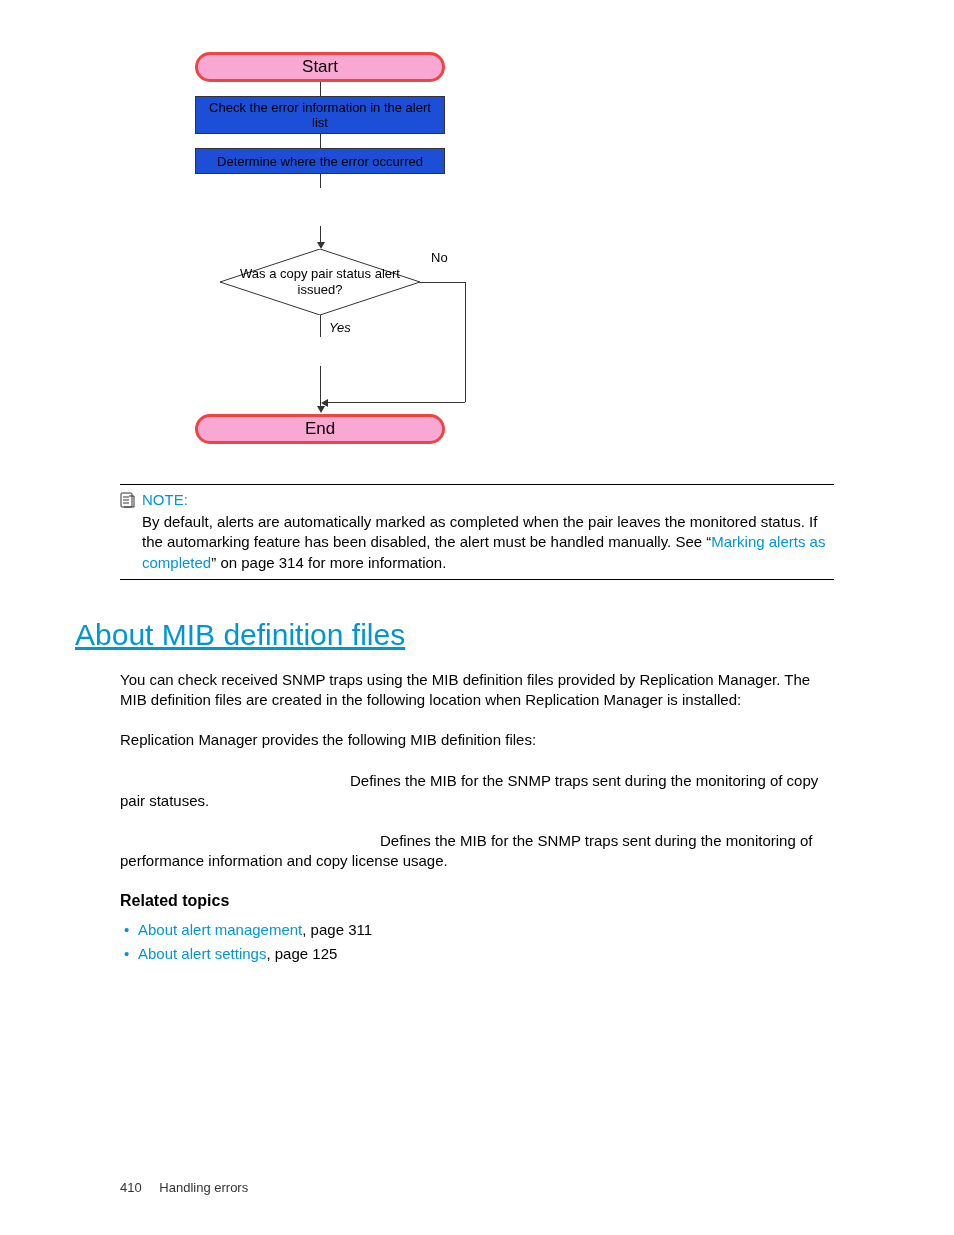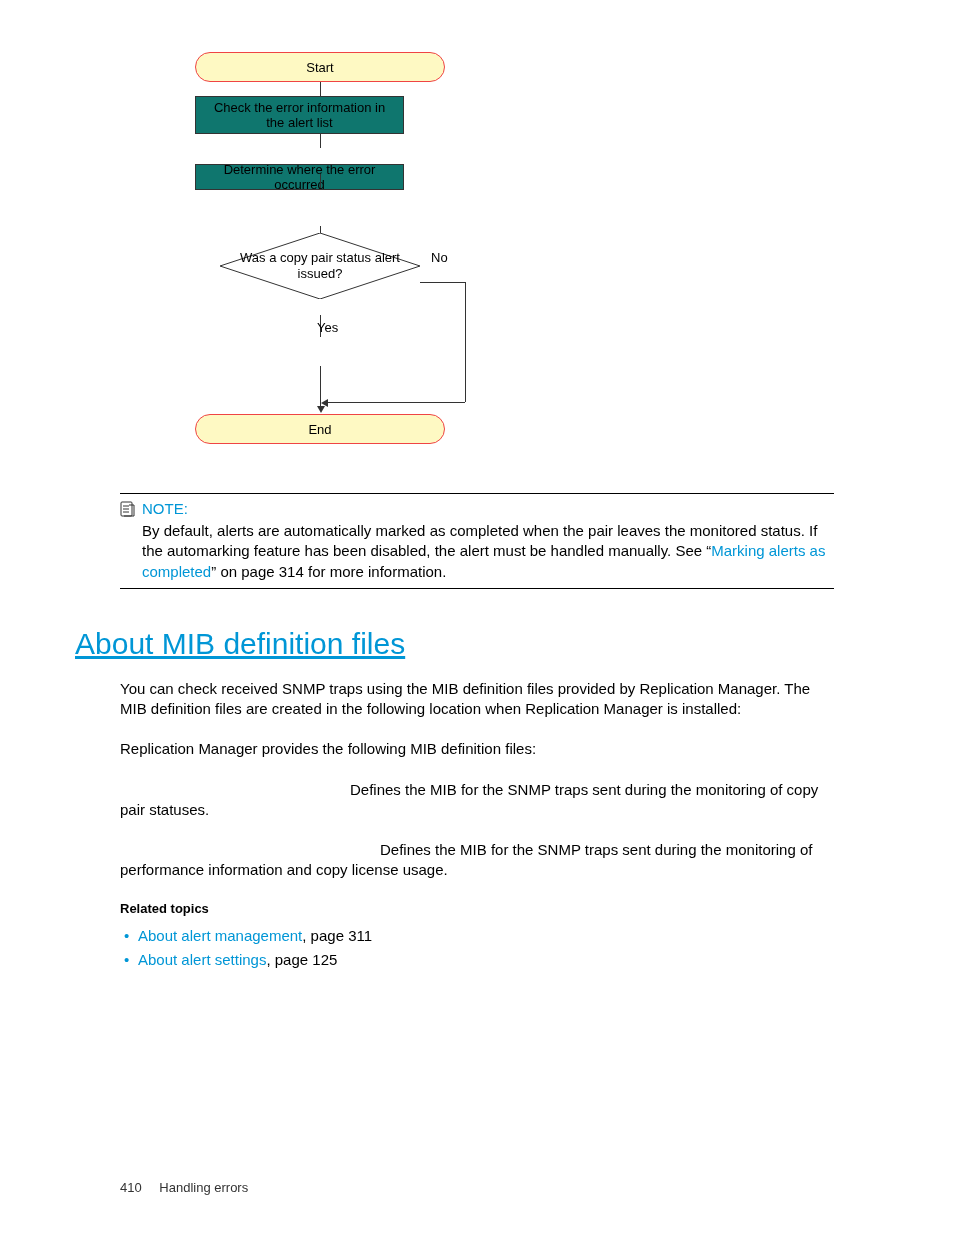--- a/index.html
+++ b/index.html
@@ -16,34 +16,34 @@
       position: relative;
       width: 290px;
       height: 400px;
       margin-left: 55px;
     }
     .terminator {
       position: absolute;
       width: 250px;
       height: 30px;
       left: 20px;
-      border: 1px solid #ef4444;
+      border: 3px solid #ef4444;
       border-radius: 15px;
-      background: #fef9c3;
-      display: flex;
-      align-items: center;
-      justify-content: center;
-      font-size: 13px;
+      background: #f9a8d4;
+      display: flex;
+      align-items: center;
+      justify-content: center;
+      font-size: 17px;
     }
     .process {
       position: absolute;
-      width: 209px;
+      width: 250px;
       left: 20px;
       border: 1px solid #333;
-      background: #0f766e;
+      background: #1d4ed8;
       display: flex;
       align-items: center;
       justify-content: center;
       text-align: center;
       font-size: 13px;
       padding: 5px 8px;
     }
     .decision {
       position: absolute;
       width: 200px;
@@ -90,21 +90,21 @@
     .label-text {
       position: absolute;
       font-size: 13px;
     }
     hr.note-sep {
       border: none;
       border-top: 1px solid #000;
       margin: 0;
     }
     .note-block {
-      margin-top: 41px;
+      margin-top: 32px;
     }
     .note-header {
       display: flex;
       align-items: center;
       gap: 6px;
       margin: 6px 0 4px 0;
     }
     .note-icon {
       width: 16px;
       height: 16px;
@@ -133,21 +133,21 @@
       margin-left: -45px;
       text-decoration: underline;
     }
     .body-text {
       font-size: 15px;
       line-height: 1.35;
       margin-bottom: 20px;
     }
     .related-heading {
       font-weight: bold;
-      font-size: 13px;
+      font-size: 16px;
       margin-top: 6px;
       margin-bottom: 8px;
     }
     ul.related {
       list-style: none;
       padding-left: 0;
     }
     ul.related li {
       font-size: 15px;
       line-height: 1.6;
@@ -172,39 +172,39 @@
 </head>
 <body>
 
 <div class="flowchart">
   <div class="terminator" style="top:0;">Start</div>
   <div class="vline" style="top:30px;height:14px;"></div>
 
   <div class="process" style="top:44px;height:38px;">Check the error information in the alert list</div>
   <div class="vline" style="top:82px;height:14px;"></div>
 
-  <div class="process" style="top:96px;height:26px;margin-top:16px;">Determine where the error occurred</div>
+  <div class="process" style="top:96px;height:26px;">Determine where the error occurred</div>
   <div class="vline" style="top:122px;height:14px;"></div>
 
   <div class="vline" style="top:174px;height:20px;"></div>
   <div class="arrow-down" style="top:190px;"></div>
 
-  <div class="decision" style="top:181px;align-items:center;">
+  <div class="decision" style="top:197px;align-items:center;">
     <svg width="200" height="66" viewBox="0 0 200 66">
       <polygon points="100,0 200,33 100,66 0,33" fill="#fff" stroke="#333" stroke-width="1"></polygon>
     </svg>
     <div class="decision-text">Was a copy pair status alert issued?</div>
   </div>
 
   <div class="label-text" style="top:198px;left:256px;">No</div>
   <div class="hline" style="top:230px;left:245px;width:45px;"></div>
   <div class="vline" style="top:230px;left:290px;height:120px;"></div>
 
   <div class="vline" style="top:263px;height:22px;"></div>
-  <div class="label-text" style="top:268px;left:142px;">Yes</div>
+  <div class="label-text" style="top:268px;left:154px;font-style:italic;">Yes</div>
 
   <div class="vline" style="top:314px;height:44px;"></div>
 
   <div class="hline" style="top:350px;left:150px;width:140px;"></div>
   <div class="arrow-left" style="top:346.5px;left:146px;"></div>
   <div class="arrow-down" style="top:354px;"></div>
 
   <div class="terminator" style="top:362px;">End</div>
 </div>
 

